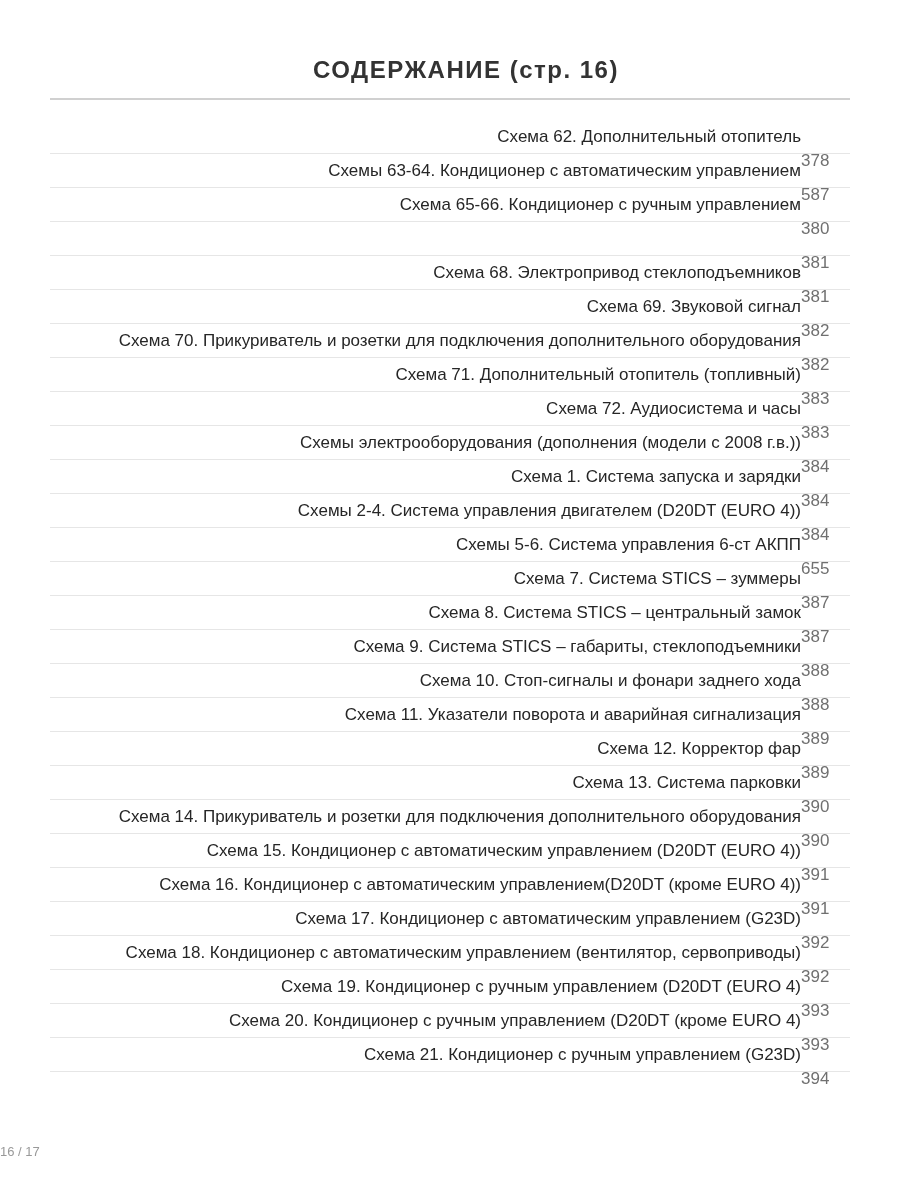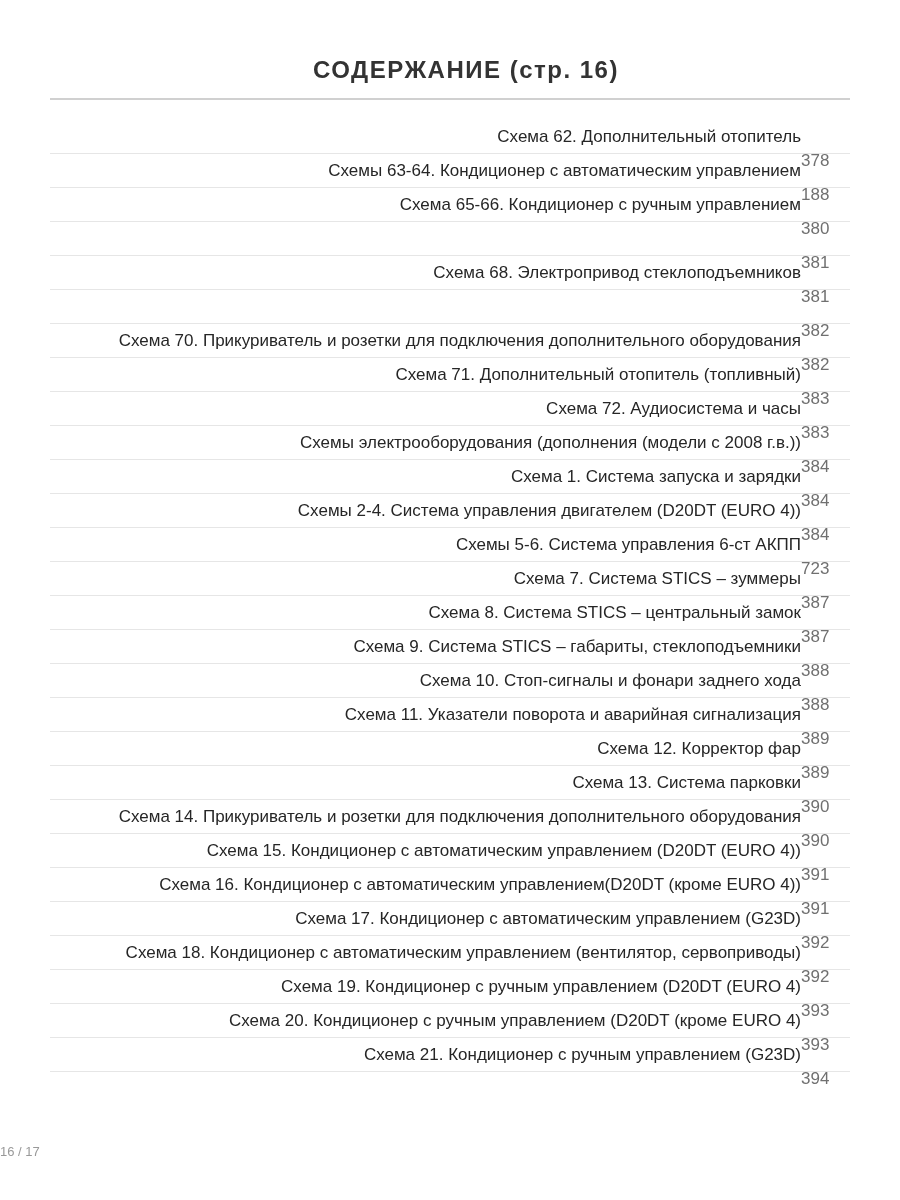--- a/index.html
+++ b/index.html
@@ -85,34 +85,35 @@
 <h1 class="page-title">СОДЕРЖАНИЕ (стр. 16)</h1>
 <div class="title-rule"></div>
 
 <ul class="toc-list">
   <li class="toc-row">
       <span class="toc-label">Схема 62. Дополнительный отопитель</span>
       <span class="toc-page">378</span>
     </li>
   <li class="toc-row">
       <span class="toc-label">Схемы 63-64. Кондиционер с автоматическим управлением</span>
-      <span class="toc-page">188</span>
+      <span class="toc-page">587</span>
     </li>
   <li class="toc-row">
       <span class="toc-label">Схема 65-66. Кондиционер с ручным управлением</span>
       <span class="toc-page">380</span>
     </li>
   <li class="toc-row">
       <span class="toc-page">381</span>
     </li>
   <li class="toc-row">
       <span class="toc-label">Схема 68. Электропривод стеклоподъемников</span>
       <span class="toc-page">381</span>
     </li>
   <li class="toc-row">
+      <span class="toc-label">Схема 69. Звуковой сигнал</span>
       <span class="toc-page">382</span>
     </li>
   <li class="toc-row">
       <span class="toc-label">Схема 70. Прикуриватель и розетки для подключения дополнительного оборудования</span>
       <span class="toc-page">382</span>
     </li>
   <li class="toc-row">
       <span class="toc-label">Схема 71. Дополнительный отопитель (топливный)</span>
       <span class="toc-page">383</span>
     </li>
@@ -127,21 +128,21 @@
   <li class="toc-row">
       <span class="toc-label">Схема 1. Система запуска и зарядки</span>
       <span class="toc-page">384</span>
     </li>
   <li class="toc-row">
       <span class="toc-label">Схемы 2-4. Система управления двигателем (D20DT (EURO 4))</span>
       <span class="toc-page">384</span>
     </li>
   <li class="toc-row">
       <span class="toc-label">Схемы 5-6. Система управления 6-ст АКПП</span>
-      <span class="toc-page">723</span>
+      <span class="toc-page">655</span>
     </li>
   <li class="toc-row">
       <span class="toc-label">Схема 7. Система STICS – зуммеры</span>
       <span class="toc-page">387</span>
     </li>
   <li class="toc-row">
       <span class="toc-label">Схема 8. Система STICS – центральный замок</span>
       <span class="toc-page">387</span>
     </li>
   <li class="toc-row">

